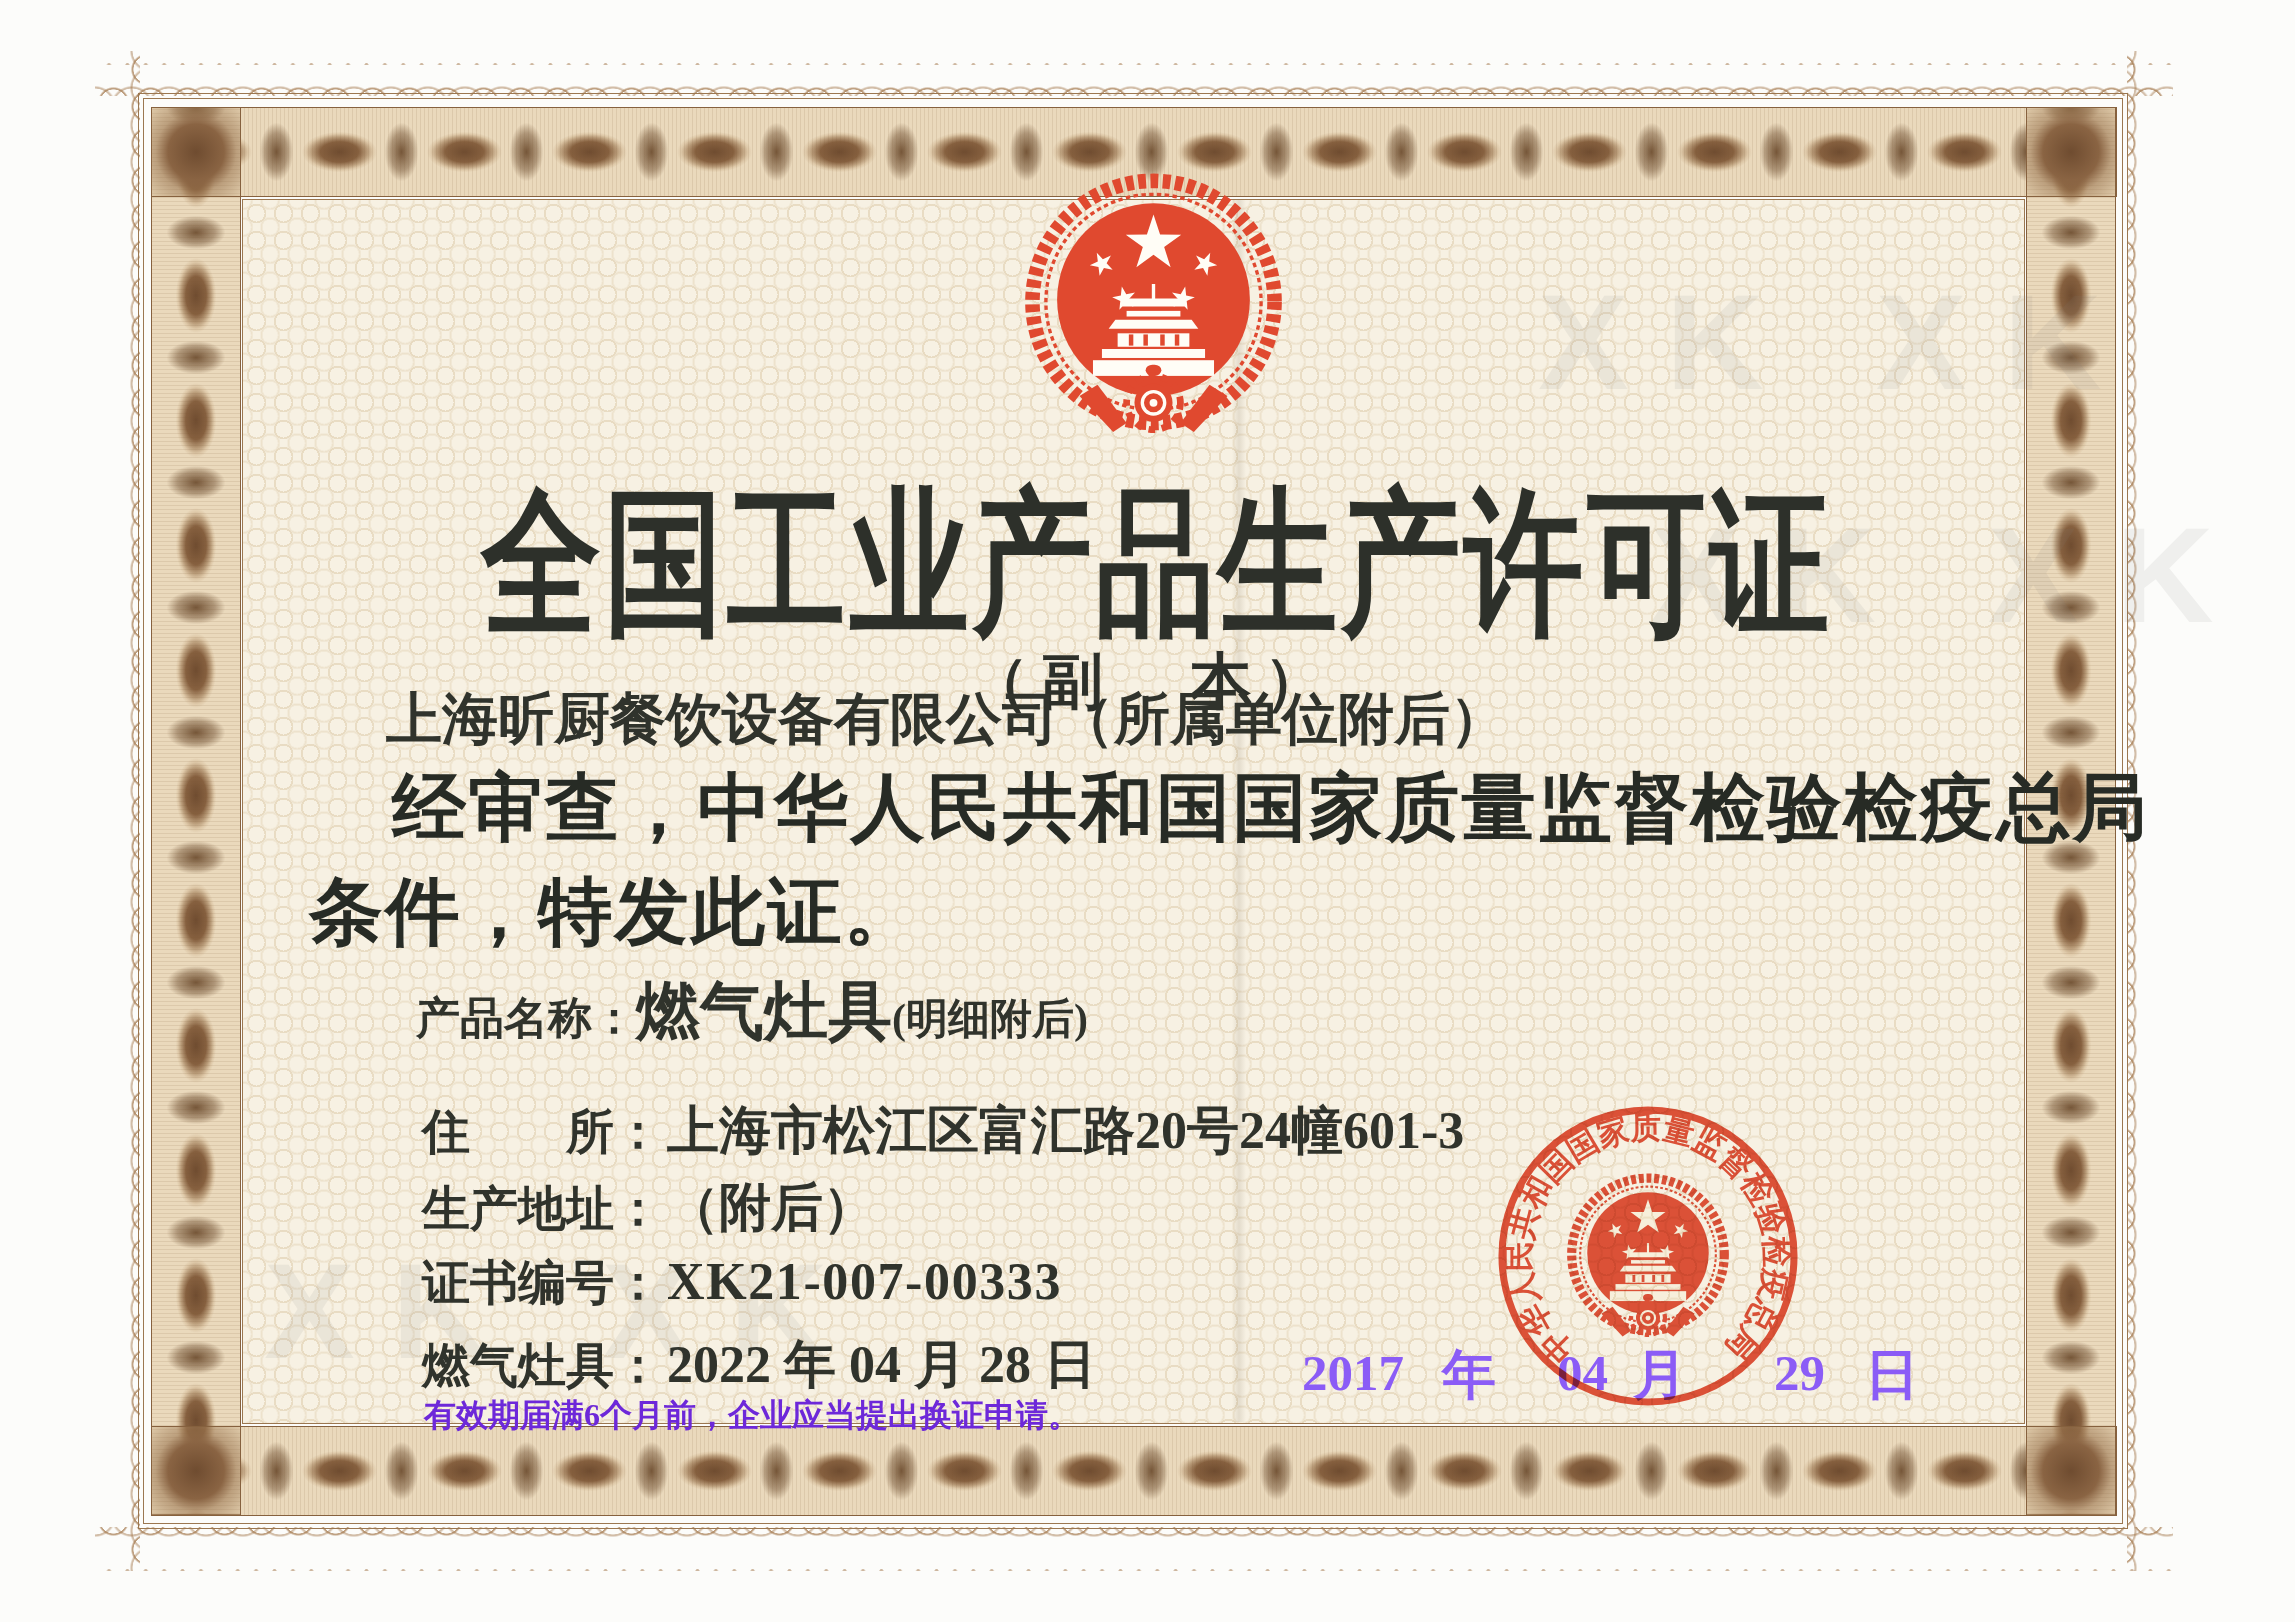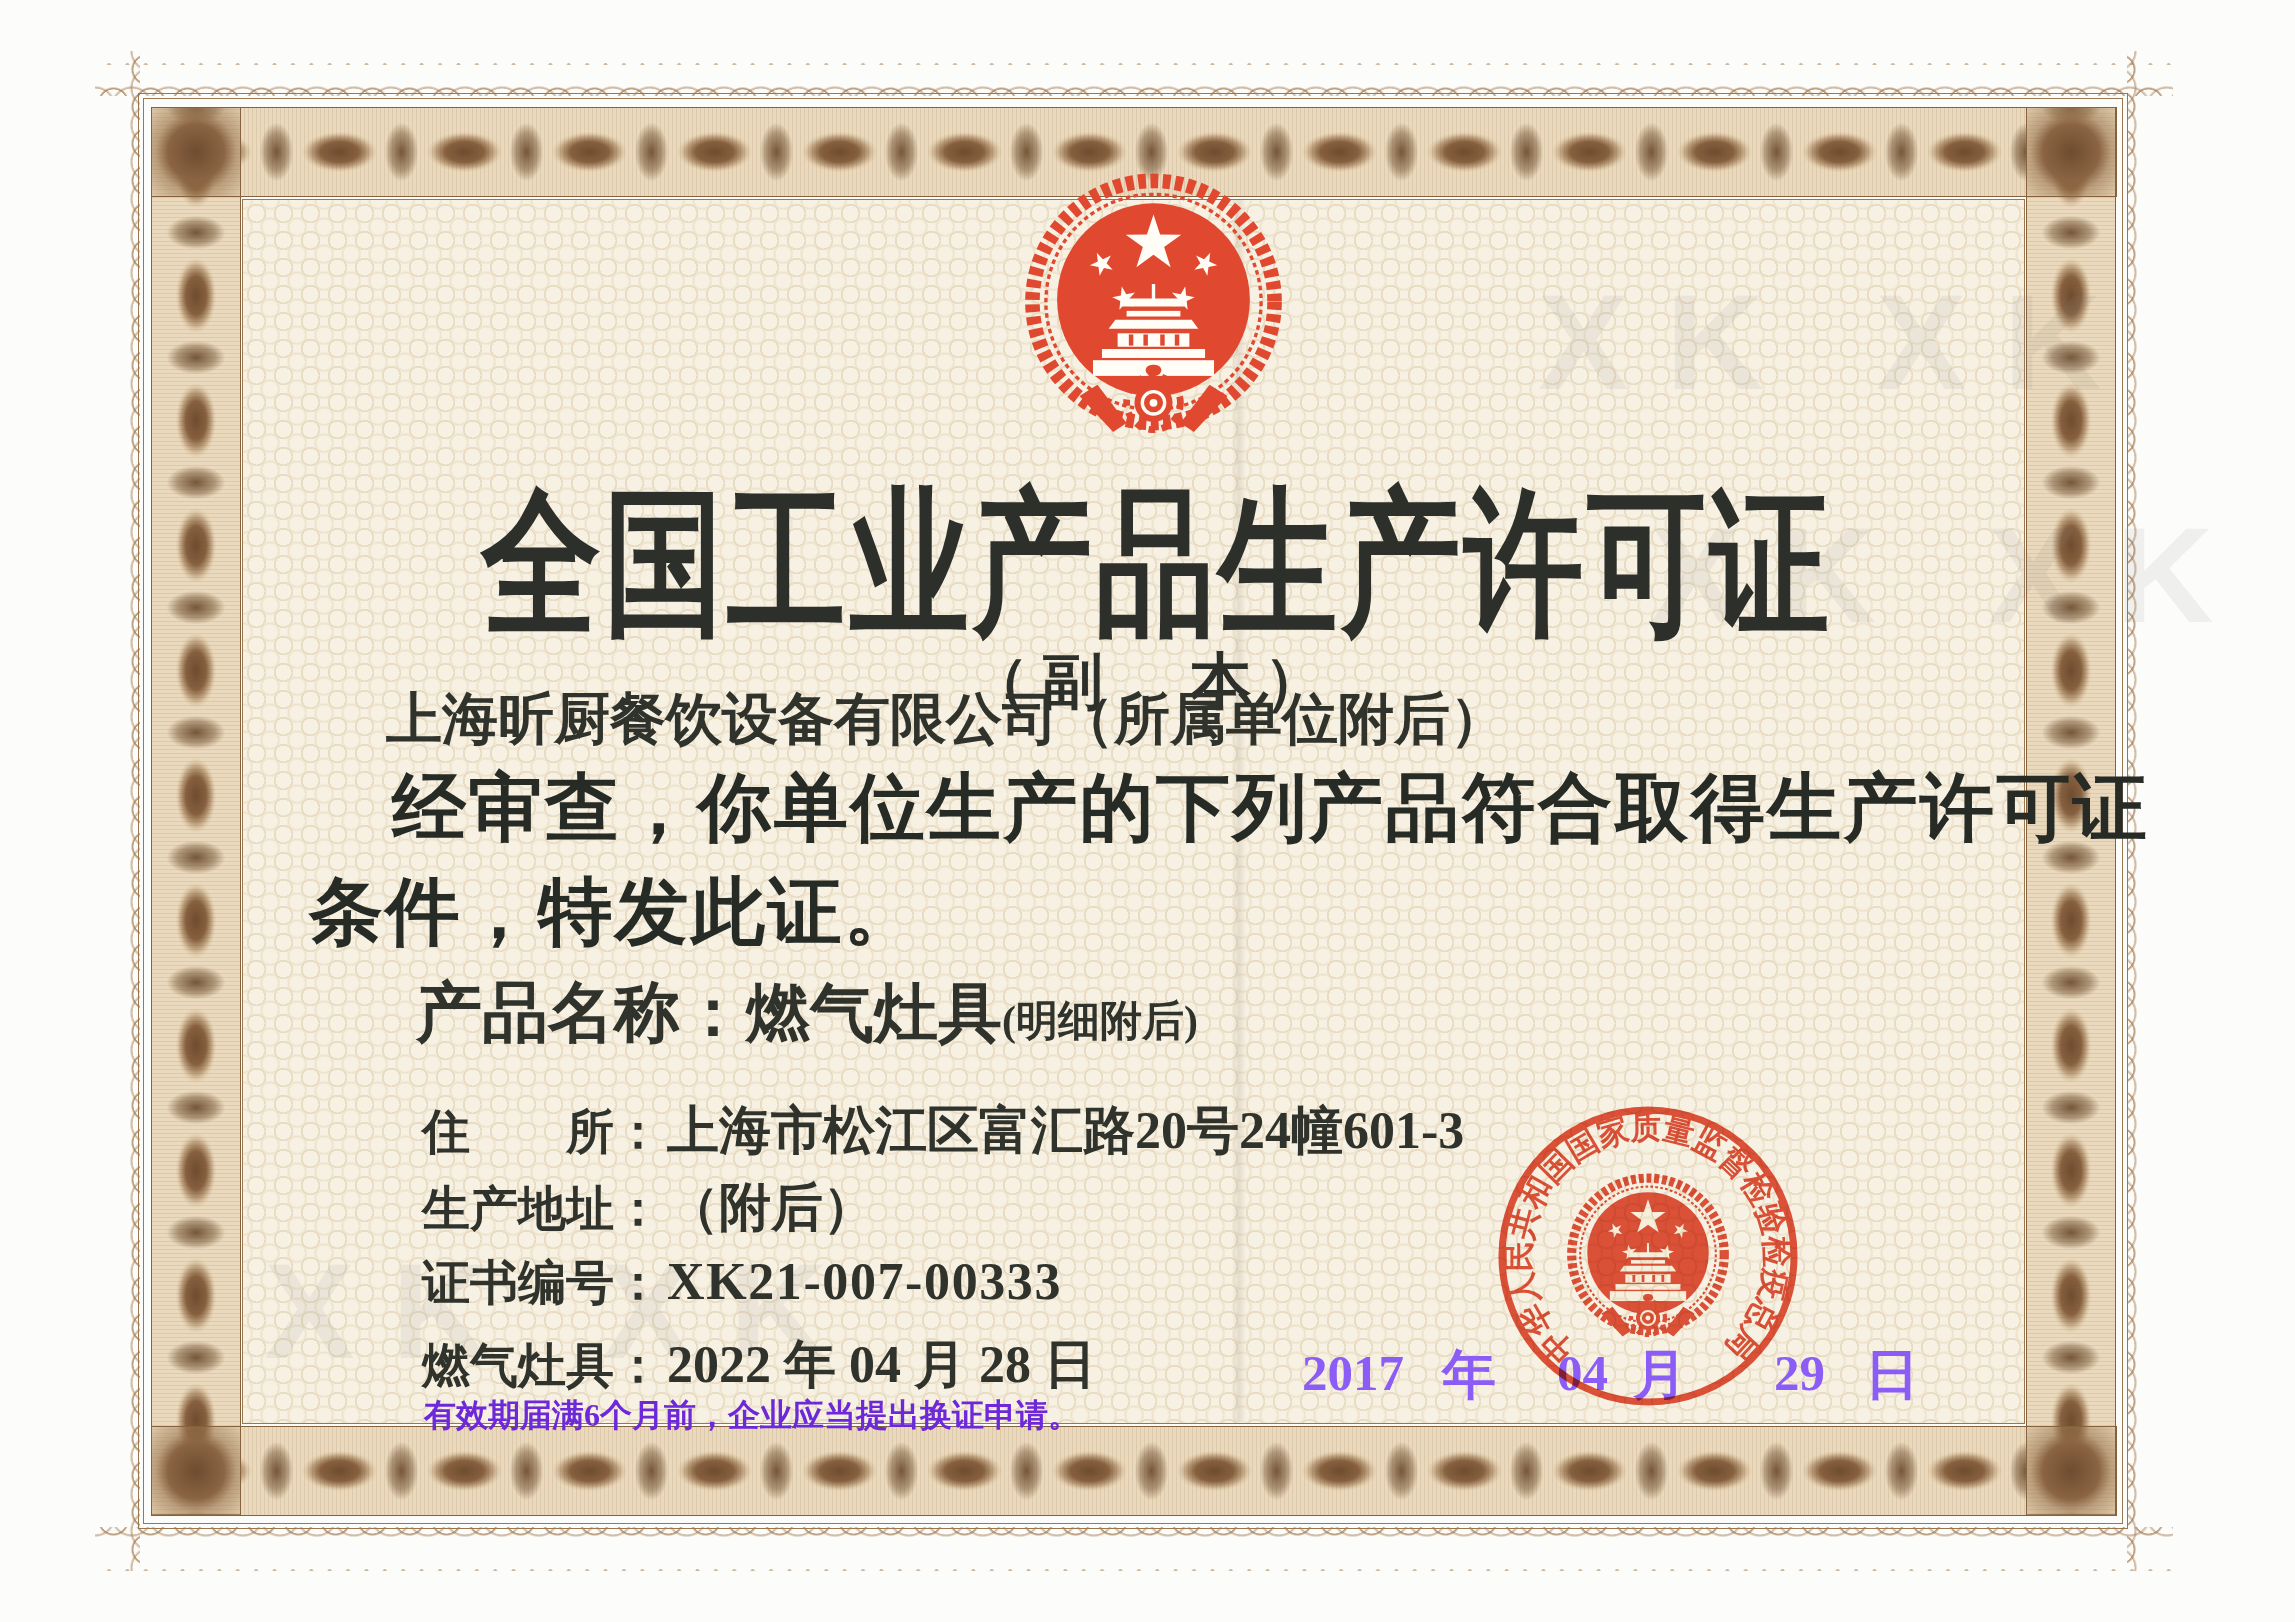--- a/index.html
+++ b/index.html
@@ -85,21 +85,21 @@
   .center-wrap{left:256px;width:1794px;text-align:center;}
   .title-line{top:458px;}
   .title-text{display:inline-block;font-size:159px;font-weight:bold;letter-spacing:4.8px;
       transform:scaleX(.75);transform-origin:center;white-space:nowrap;color:#2d302a;}
   .copy-line{top:641px;font-size:61px;font-weight:bold;letter-spacing:13px;color:#2d302a;}
   .company-line{left:386px;top:682px;font-size:56px;font-weight:bold;white-space:nowrap;}
   .para{font-size:74px;font-weight:bold;letter-spacing:2.4px;white-space:nowrap;color:#272b25;}
   .para1{left:392px;top:759px;}
   .para2{left:309px;top:863px;}
   .product-line{left:416px;top:968px;white-space:nowrap;}
-  .product-label{font-size:66px;font-weight:bold;}
+  .product-label{font-size:44px;font-weight:bold;}
   .product-value{font-size:64px;font-weight:bold;}
   .product-note{font-size:42px;font-weight:bold;}
   .row{left:422px;white-space:nowrap;font-size:48px;font-weight:bold;}
   .row .lbl{display:inline-block;min-width:245px;}
   .row-addr{top:1096px;} .row-paddr{top:1173px;} .row-certno{top:1251px;} .row-valid{top:1330px;}
   .row .val{font-size:52px;}
   .val-mono{letter-spacing:1.6px;}
   .note-line{left:424px;top:1394px;font-size:32px;font-weight:bold;color:#6d28d9;}
   .date-part{font-size:51px;font-weight:bold;color:#8b5cf6;font-family:Liberation Serif, serif;}
   .d-y{left:1302px;top:1344px;} .d-yu{left:1442px;top:1339px;font-size:54px;}
@@ -177,21 +177,21 @@
   </svg>
 
   <div class="abs center-wrap copy-line">（副　本）</div>
 
   <div class="abs center-wrap title-line">
     <span class="title-text">全国工业产品生产许可证</span>
   </div>
 
   <div class="abs company-line">上海昕厨餐饮设备有限公司（所属单位附后）</div>
 
-  <div class="abs para para1">经审查，你单位生产的下列产品符合取得生产许可证</div>
+  <div class="abs para para1">经审查，中华人民共和国国家质量监督检验检疫总局</div>
   <div class="abs para para2">条件，特发此证。</div>
 
   <div class="abs product-line">
     <span class="product-label">产品名称：</span><span class="product-value">燃气灶具</span><span class="product-note">(明细附后)</span>
   </div>
 
   <div class="abs row row-addr">
     <span class="lbl">住　　所：</span><span class="val">上海市松江区富汇路20号24幢601-3</span>
   </div>
   <div class="abs row row-paddr">

